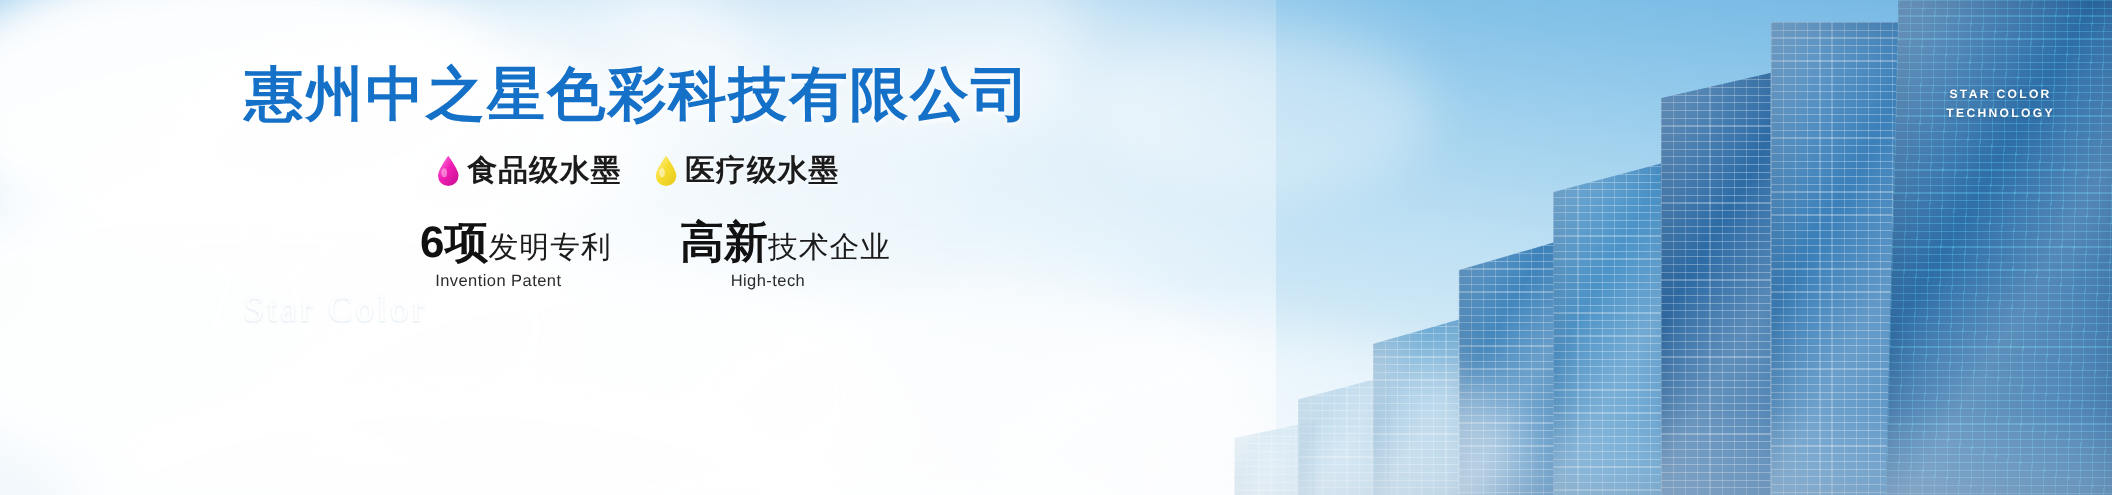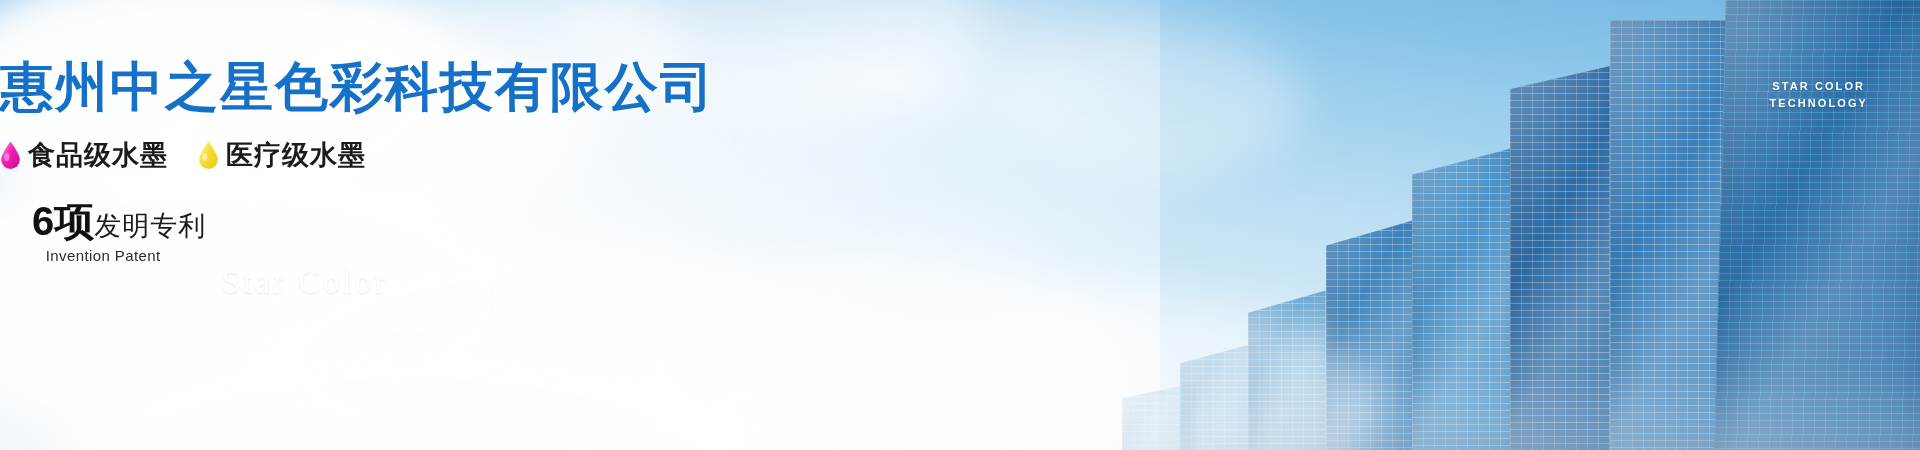--- a/index.html
+++ b/index.html
@@ -90,21 +90,21 @@
   .wm-text {
     position:absolute; left:0; top:86px; width:330px; text-align:center;
     font-family:"Liberation Serif","DejaVu Serif",serif;
     font-size:33px; letter-spacing:3px; color:#ffffff;
     text-shadow:0 1px 2px rgba(120,160,195,.55);
   }
 
   
   .content {
     position:absolute; left:0; top:0; width:1160px; height:450px;
-    display:flex; flex-direction:column; 
+    display:flex; flex-direction:column; align-items:center;
     padding-top:58px;
   }
 
   .company-title {
     font-size:53px; font-weight:700; color:#1570c8;
     letter-spacing:2px; line-height:1.08;
     text-shadow:0 2px 5px rgba(255,255,255,.9), 0 0 2px rgba(255,255,255,.9);
     white-space:nowrap;
   }
 
@@ -236,17 +236,23 @@
 
     <div class="badges">
 
       <div class="badge">
         <div class="badge-cn">
           <span class="badge-big">6项</span><span class="badge-small">发明专利</span>
         </div>
         <div class="badge-en">Invention Patent</div>
       </div>
 
+      <div class="badge">
+        <div class="badge-cn">
+          <span class="badge-big">高新</span><span class="badge-small">技术企业</span>
+        </div>
+        <div class="badge-en">High-tech</div>
+      </div>
 
     </div>
 
   </div>
 </div>
 
 </body></html>

